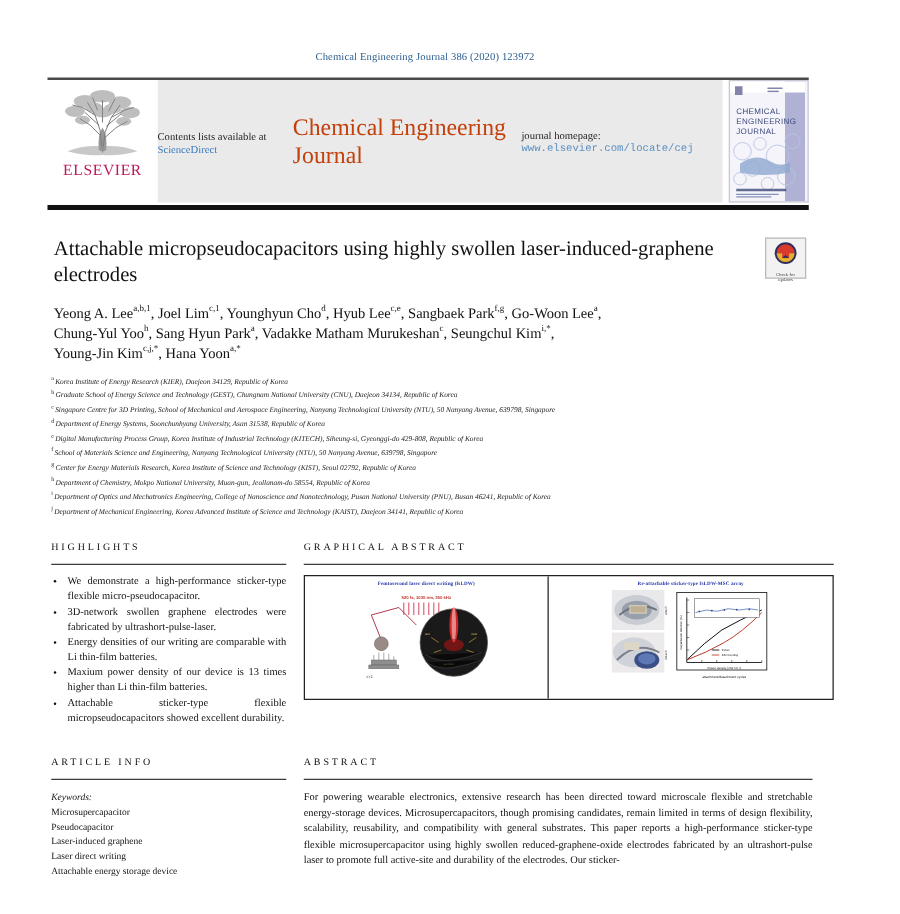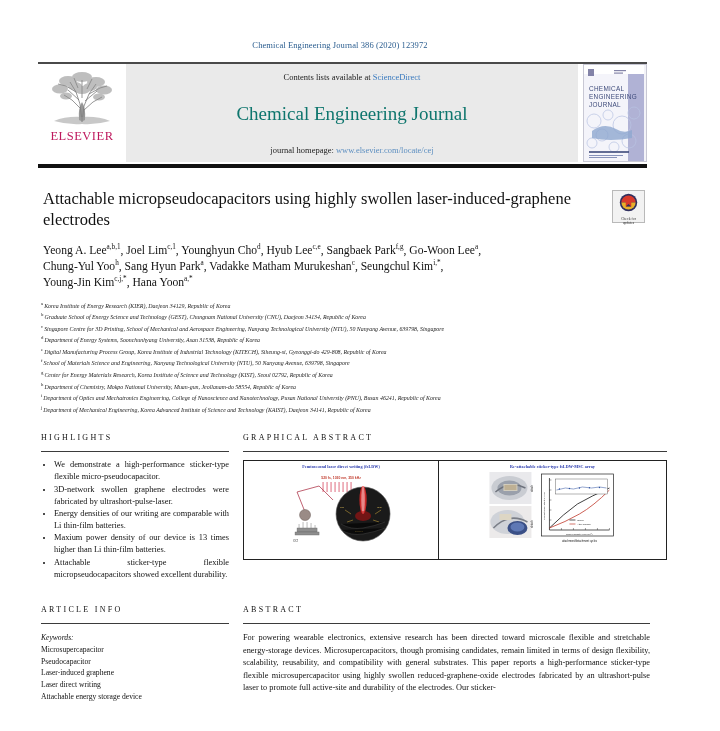--- a/index.html
+++ b/index.html
@@ -63,40 +63,39 @@
     font-size: 12.5px;
     letter-spacing: 0.5px;
     color: #be185d;
     font-weight: 400;
     margin-top: 1px;
   }
   .contents-box {
     flex: 1 1 auto;
     background: #eaeaea;
     display: flex;
-    flex-direction: column;
     justify-content: space-between;
     align-items: center;
     padding: 8px 0 7px 0;
   }
   .contents-line {
     font-size: 8.5px;
     color: #222;
   }
   .contents-line .sd-link { color: #3a7abf; }
   .journal-title {
     font-size: 19px;
-    color: #0f766e;
+    color: #c2410c;
     font-family: "Liberation Serif", serif;
   }
   .homepage-line {
     font-size: 8.5px;
     color: #222;
   }
-  .homepage-line .url { color: #5d8fc0; }
+  .homepage-line .url { color: #5d8fc0; font-family: Liberation Mono, monospace; }
   .cover-box {
     flex: 0 0 62px;
     width: 62px;
     margin-left: 5px;
     border: 1px solid #c8c8d4;
     background: #f3f3f8;
     position: relative;
     overflow: hidden;
   }
   .cover-svg { display: block; }

